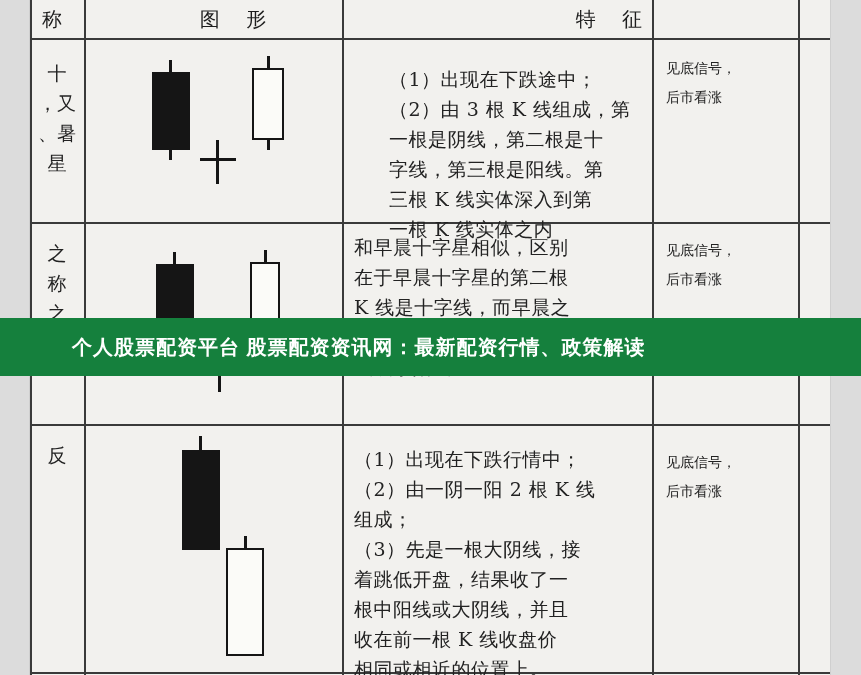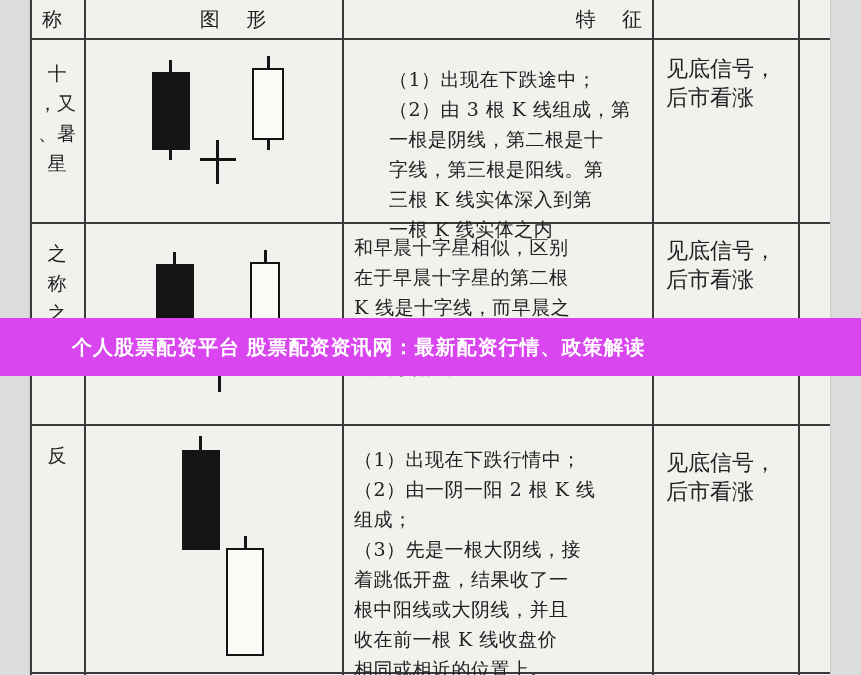--- a/index.html
+++ b/index.html
@@ -64,21 +64,21 @@
   }
 
   .desc-text {
     font-size: 19px;
     line-height: 30px;
     font-family: "DejaVu Serif", serif;
     color: #222;
     letter-spacing: 0.5px;
   }
   .mean-text {
-    font-size: 22px;
+    font-size: 14px;
     line-height: 29px;
     font-family: "DejaVu Serif", serif;
     color: #222;
   }
   .name-text {
     font-size: 19px;
     line-height: 30px;
     text-align: center;
     font-family: "DejaVu Serif", serif;
     color: #222;
@@ -106,21 +106,21 @@
     background: #151515;
   }
 
   
   .banner {
     position: absolute;
     left: 0;
     top: 318px;
     width: 861px;
     height: 58px;
-    background: #d946ef;
+    background: #15803d;
     display: flex;
     align-items: center;
     padding-left: 72px;
     box-sizing: border-box;
   }
   .banner span {
     color: #ffffff;
     font-size: 20px;
     font-weight: bold;
     font-family: "Liberation Sans", sans-serif;

